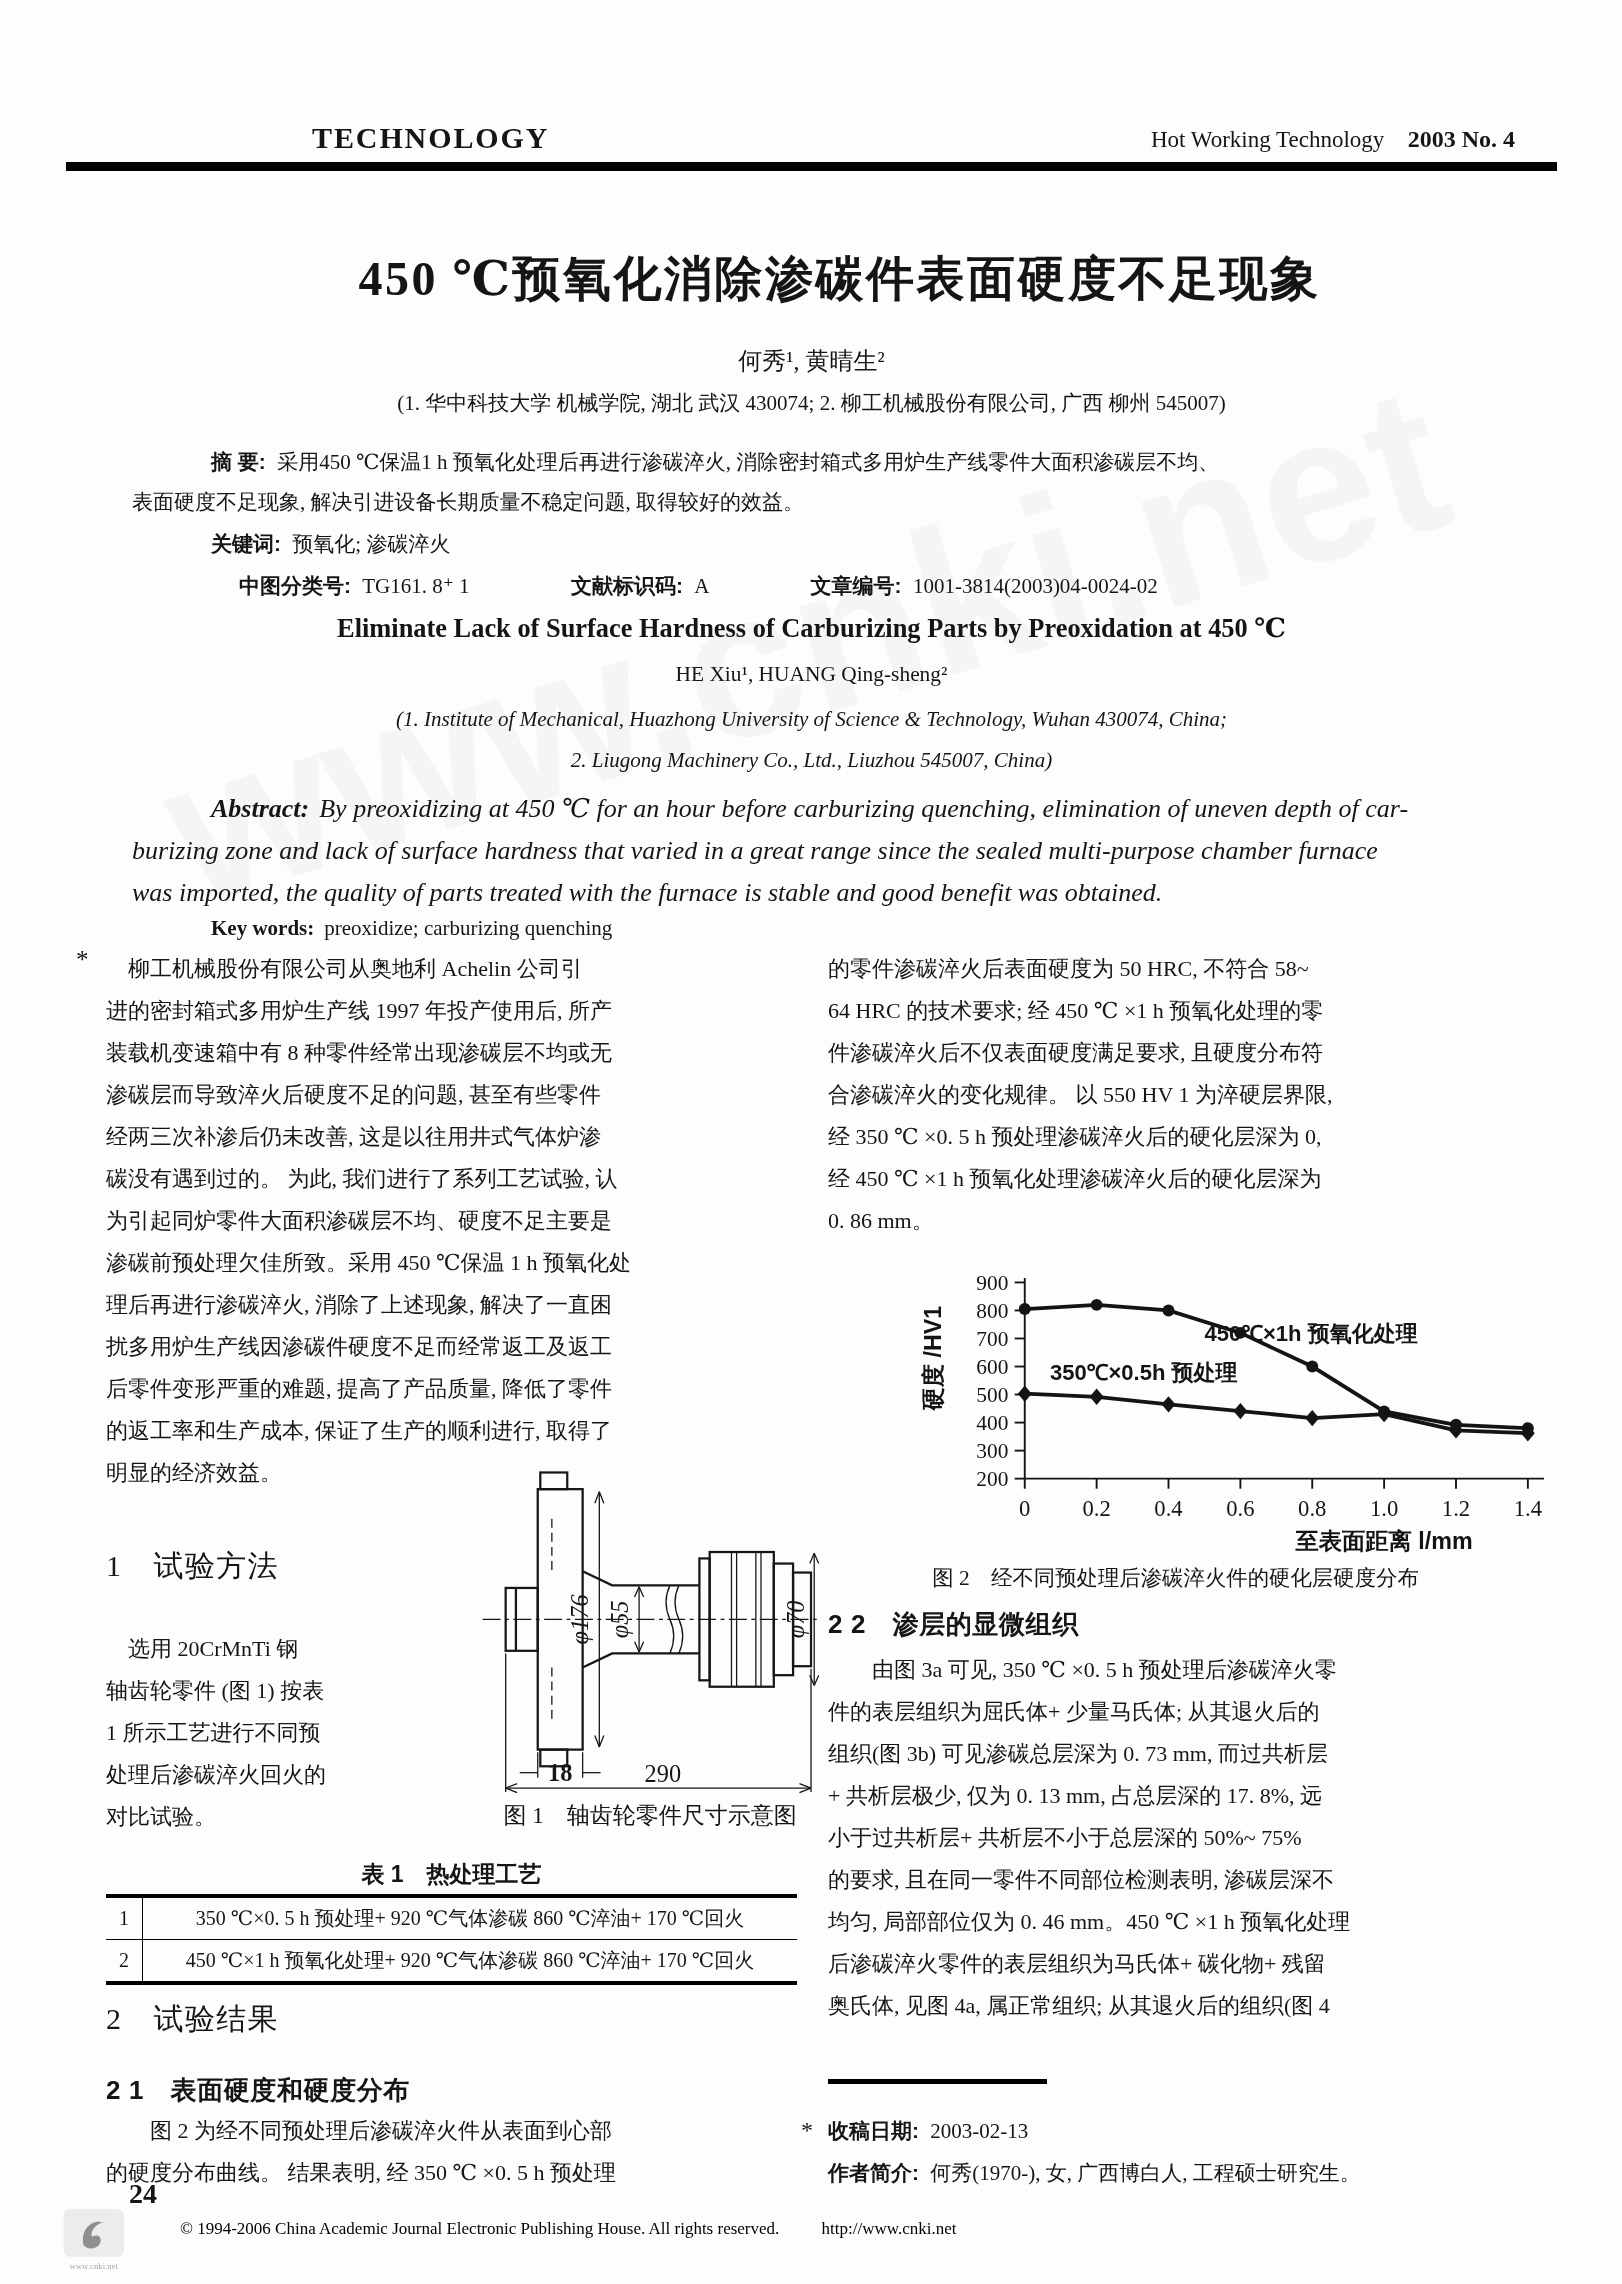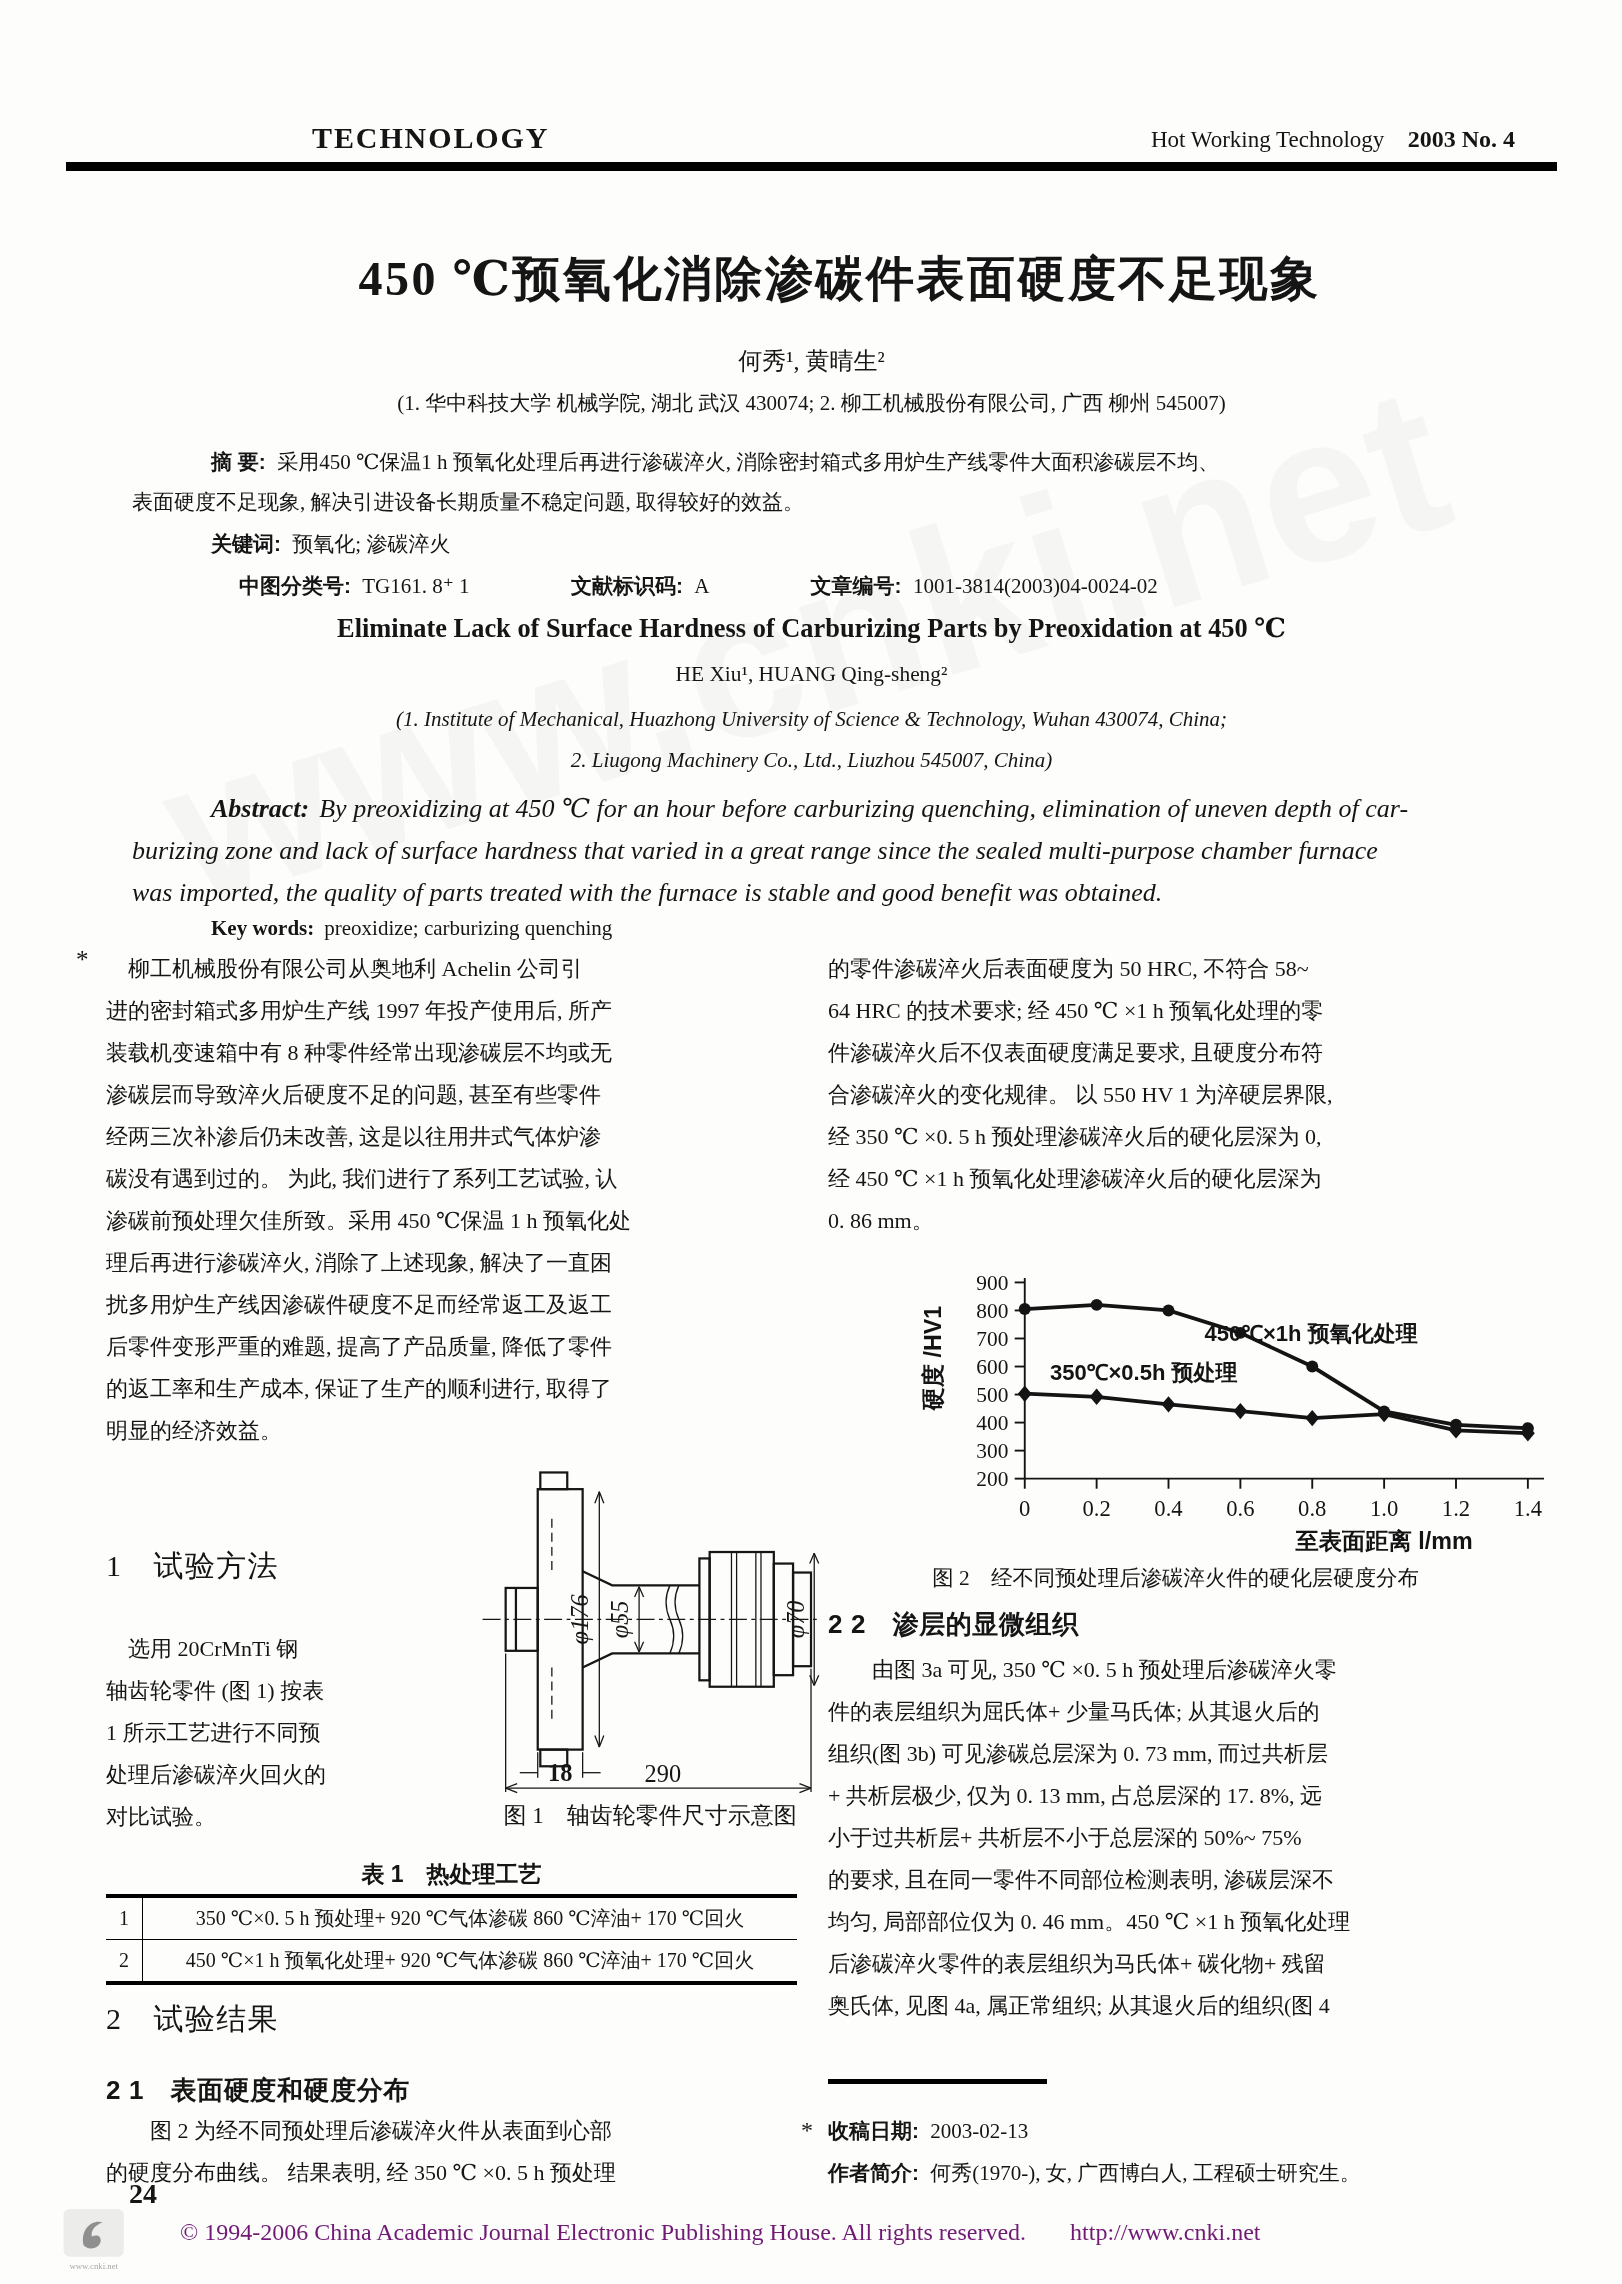--- a/index.html
+++ b/index.html
@@ -57,21 +57,21 @@
   td.tproc{text-align:center;}
   
   .chart{left:908px;top:1273px;}
   .fig2-cap{left:828px;top:1563px;width:695px;text-align:center;font-size:21.4px;white-space:nowrap;}
   
   .fn-rule{left:828px;top:2079px;width:219px;height:5px;background:#000;}
   .fn-star2{left:801px;top:2117px;font-size:24px;}
   .fn-line{font-size:21px;white-space:nowrap;}
   
   .pgnum{left:129px;top:2178px;font-size:28px;font-weight:bold;}
-  .copyright{left:180px;top:2219px;font-size:24px;color:#701a75;white-space:nowrap;}
+  .copyright{left:180px;top:2219px;font-size:17px;color:#000000;white-space:nowrap;}
   .copyright .url{margin-left:38px;}
   .logo{left:62px;top:2209px;}
   .wm{left:139px;top:724px;font-size:208px;color:rgba(70,70,70,0.045);transform:rotate(-17deg);
       transform-origin:left top;white-space:nowrap;font-family:"Liberation Sans",sans-serif;font-weight:bold;}
 </style>
 </head>
 <body>
 
 <div class="page">
 
@@ -119,20 +119,21 @@
   </div>
 
   <div class="abs fn-star">*</div>
   <div class="abs col-l" style="top:948px;">
       <div class="bl">　柳工机械股份有限公司从奥地利 Achelin 公司引</div>
       <div class="bl">进的密封箱式多用炉生产线 1997 年投产使用后, 所产</div>
       <div class="bl">装载机变速箱中有 8 种零件经常出现渗碳层不均或无</div>
       <div class="bl">渗碳层而导致淬火后硬度不足的问题, 甚至有些零件</div>
       <div class="bl">经两三次补渗后仍未改善, 这是以往用井式气体炉渗</div>
       <div class="bl">碳没有遇到过的。 为此, 我们进行了系列工艺试验, 认</div>
+      <div class="bl">为引起同炉零件大面积渗碳层不均、硬度不足主要是</div>
       <div class="bl">渗碳前预处理欠佳所致。采用 450 ℃保温 1 h 预氧化处</div>
       <div class="bl">理后再进行渗碳淬火, 消除了上述现象, 解决了一直困</div>
       <div class="bl">扰多用炉生产线因渗碳件硬度不足而经常返工及返工</div>
       <div class="bl">后零件变形严重的难题, 提高了产品质量, 降低了零件</div>
       <div class="bl">的返工率和生产成本, 保证了生产的顺利进行, 取得了</div>
       <div class="bl">明显的经济效益。</div>
     </div>
   <div class="abs col-l h-num" style="top:1546px;">1　试验方法</div>
   <div class="abs" style="left:106px;top:1628px;width:318px;">
       <div class="bl">　选用 20CrMnTi 钢</div>

